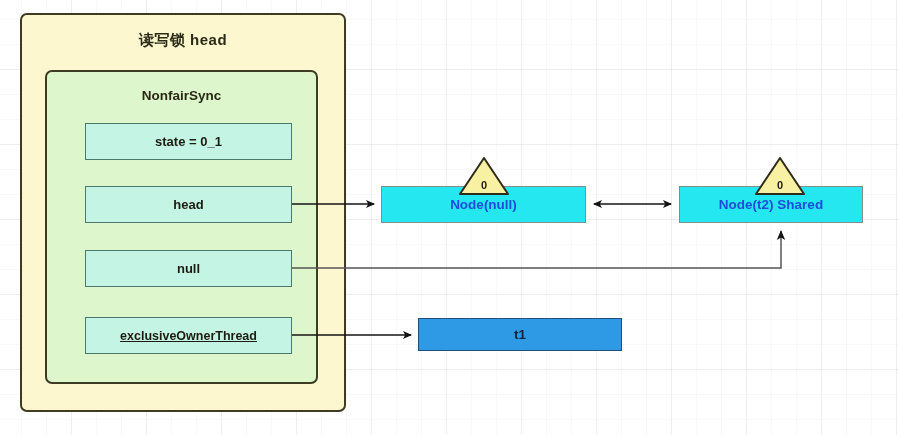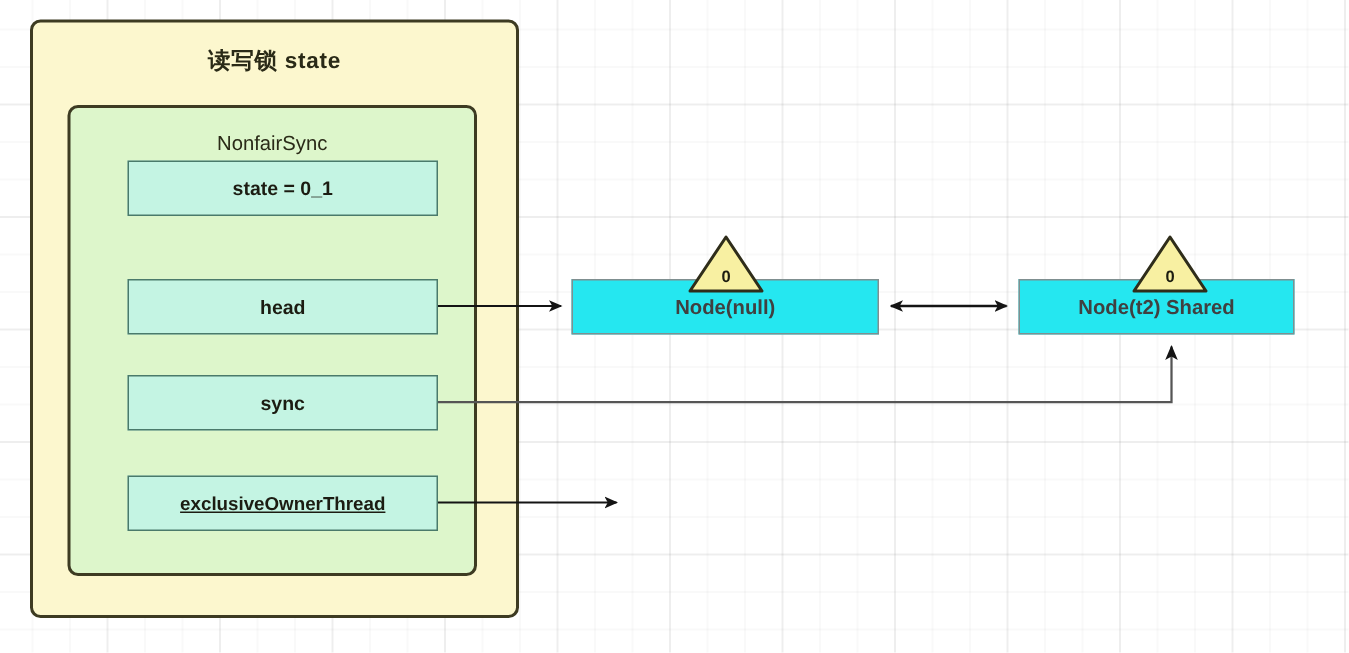--- a/index.html
+++ b/index.html
@@ -39,44 +39,44 @@
   
   #inner-box{
     left:45px;top:70px;width:273px;height:314px;
     background:#ddf6cb;
     border:2px solid #3d3b22;
     border-radius:7px;
   }
   #inner-title{
     left:45px;top:83px;width:273px;height:24px;
     display:flex;align-items:center;justify-content:center;
-    font-size:13.5px;font-weight:normal;color:#2a2a17;
+    font-size:13.5px;font-weight:bold;color:#2a2a17;
   }
 
   
   .field{
     left:85px;width:207px;height:37px;
     background:#c4f4e3;
     border:1.5px solid #4a7a6b;
     display:flex;align-items:center;justify-content:center;
     font-size:13px;font-weight:bold;color:#1c1c12;
   }
-  #field-state{top:107px;}
+  #field-state{top:123px;}
   #field-head{top:186px;text-align:center;}
   #field-tail{top:250px;}
   #field-eot{top:317px;text-decoration:underline;}
   #field-eot span{font-size:12.5px;}
 
   
   .node{
     top:186px;height:37px;
     background:#25e7f0;
     border:1.5px solid #7f8f90;
     display:flex;align-items:center;justify-content:center;
-    font-size:13.5px;font-weight:bold;color:#404040;
+    font-size:13.5px;font-weight:bold;color:#1d4ed8;
   }
   #node-null{left:381px;width:205px;}
   #node-t2{left:679px;width:184px;}
 
   
   .badge-tri{
     width:52px;height:40px;
     display:flex;align-items:flex-end;justify-content:center;
   }
   .badge-tri svg{position:absolute;left:0;top:0;}
@@ -99,45 +99,48 @@
 
   
   #wires{position:absolute;left:0;top:0;width:899px;height:435px;pointer-events:none;}
 </style>
 </head>
 <body>
 
 <div id="stage" class="abs">
 
   <div id="outer-box" class="abs"></div>
-  <div id="outer-title" class="abs">读写锁 state</div>
+  <div id="outer-title" class="abs">读写锁 head</div>
 
   <div id="inner-box" class="abs"></div>
   <div id="inner-title" class="abs">NonfairSync</div>
 
   <div id="field-state" class="abs field">
     <span>state = 0_1</span>
   </div>
   <div id="field-head" class="abs field">
     <span>head</span>
   </div>
   <div id="field-tail" class="abs field">
-    <span>sync</span>
+    <span>null</span>
   </div>
   <div id="field-eot" class="abs field">
     <span>exclusiveOwnerThread</span>
   </div>
 
   <div id="node-null" class="abs node">
     <span>Node(null)</span>
   </div>
   <div id="node-t2" class="abs node">
     <span>Node(t2) Shared</span>
   </div>
 
+  <div id="box-t1" class="abs">
+    <span>t1</span>
+  </div>
 
   <svg id="wires" viewBox="0 0 899 435">
     <defs>
       <marker id="ah" markerWidth="9" markerHeight="9" refX="8" refY="4.5" orient="auto" markerUnits="userSpaceOnUse">
         <path d="M0,0.6 L9,4.5 L0,8.4 L2.2,4.5 Z" fill="#141414"></path>
       </marker>
       <marker id="ah-start" markerWidth="9" markerHeight="9" refX="1" refY="4.5" orient="auto" markerUnits="userSpaceOnUse">
         <path d="M9,0.6 L0,4.5 L9,8.4 L6.8,4.5 Z" fill="#141414"></path>
       </marker>
       <marker id="ah-gray" markerWidth="10" markerHeight="10" refX="9" refY="5" orient="auto" markerUnits="userSpaceOnUse">

